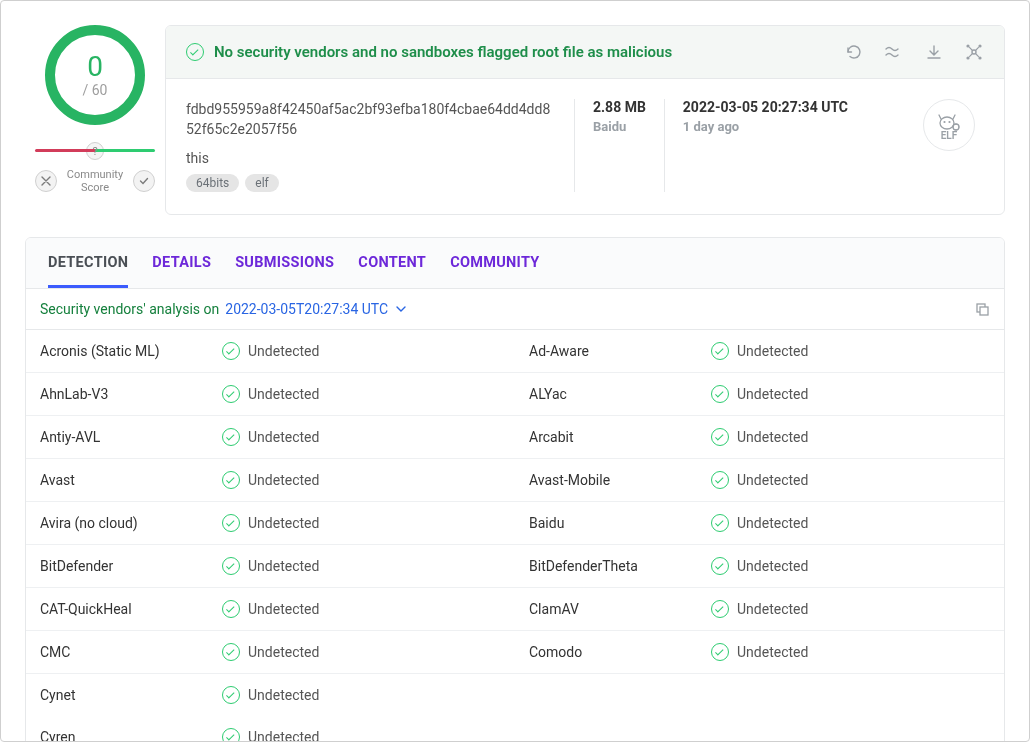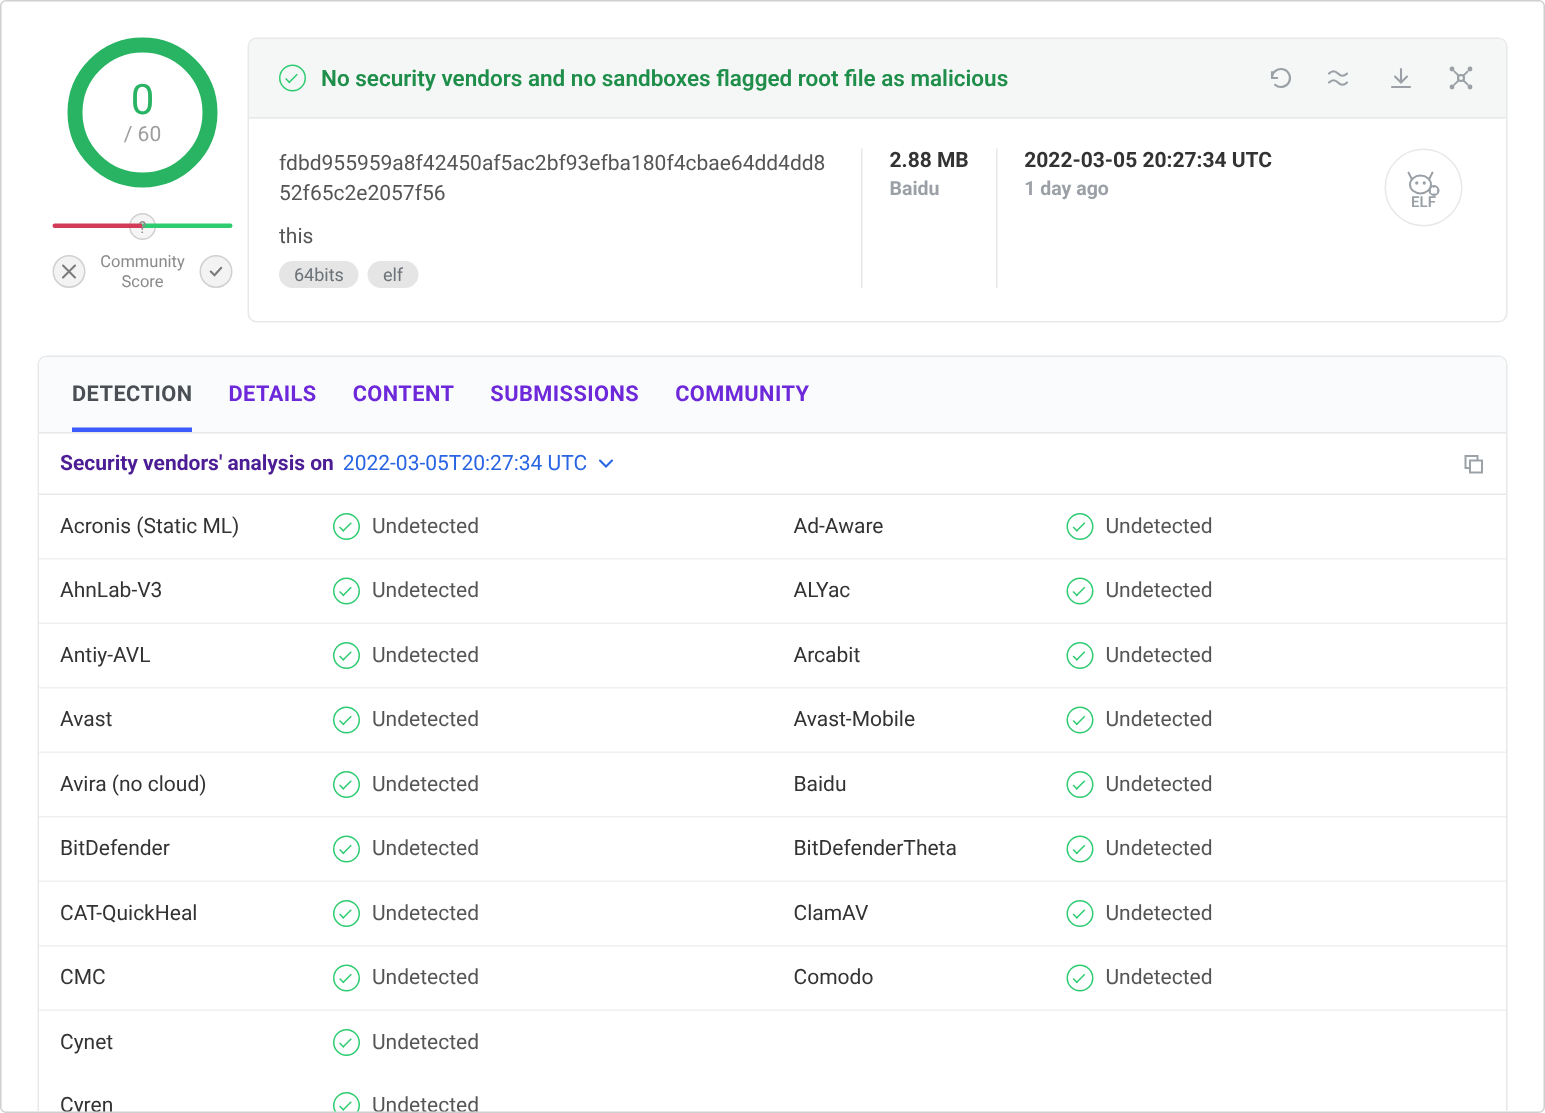--- a/index.html
+++ b/index.html
@@ -237,21 +237,21 @@
 }
 
 
 .analysis-head {
   display:flex;
   align-items:center;
   padding: 12px 14px;
   font-size:14px;
   border-bottom:1px solid #e6e8ea;
 }
-.analysis-head .label { font-weight:700; color:#4c1d95; }
+.analysis-head .label { font-weight:400; color:#15803d; }
 .analysis-head .ts    { color:#2965e3; margin-left:6px; }
 .analysis-head .chev  { color:#2965e3; margin-left:8px; display:inline-flex;}
 .analysis-head .copy  { margin-left:auto; color:#9aa0a6; display:flex; }
 
 
 .vendor-row {
   display:flex;
   border-bottom:1px solid #eef0f2;
 }
 .vendor-row:last-child { border-bottom:none;flex-direction:column; }
@@ -395,22 +395,22 @@
           </div>
         </div>
       </div>
     </div>
   </div>
 
   <div class="tabs-wrapper">
     <div class="tabs" id="tabs-host">
         <div class="tab active">DETECTION</div>
         <div class="tab">DETAILS</div>
+        <div class="tab">SUBMISSIONS</div>
         <div class="tab">CONTENT</div>
-        <div class="tab">SUBMISSIONS</div>
         <div class="tab">COMMUNITY</div>
       </div>
 
     <div class="analysis-head">
       <span class="label">Security vendors' analysis on</span>
       <span class="ts">2022-03-05T20:27:34 UTC</span>
       <span class="chev">
         <svg width="10" height="6" viewBox="0 0 10 6">
             <path d="M1 1 L5 5 L9 1" fill="none" stroke="#2965e3" stroke-width="1.4" stroke-linecap="round"></path>
           </svg>

